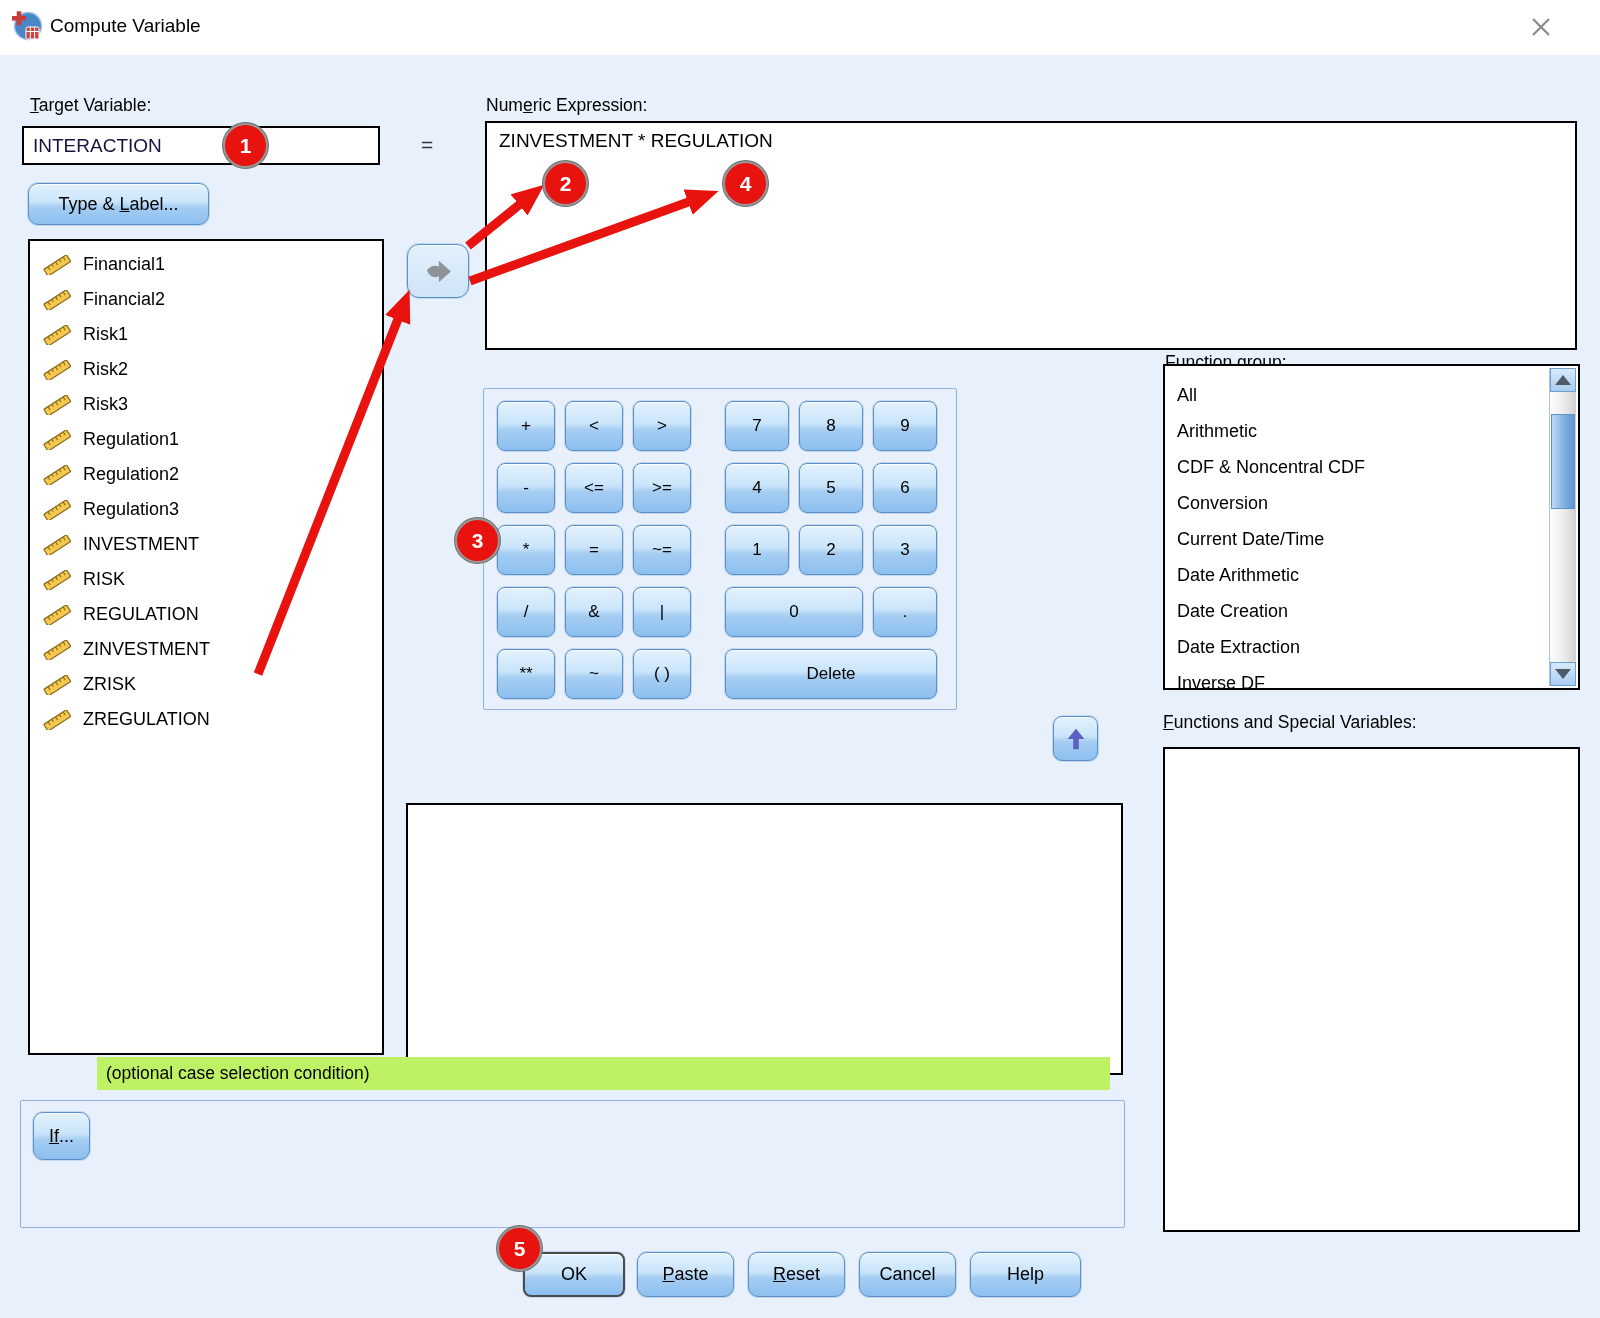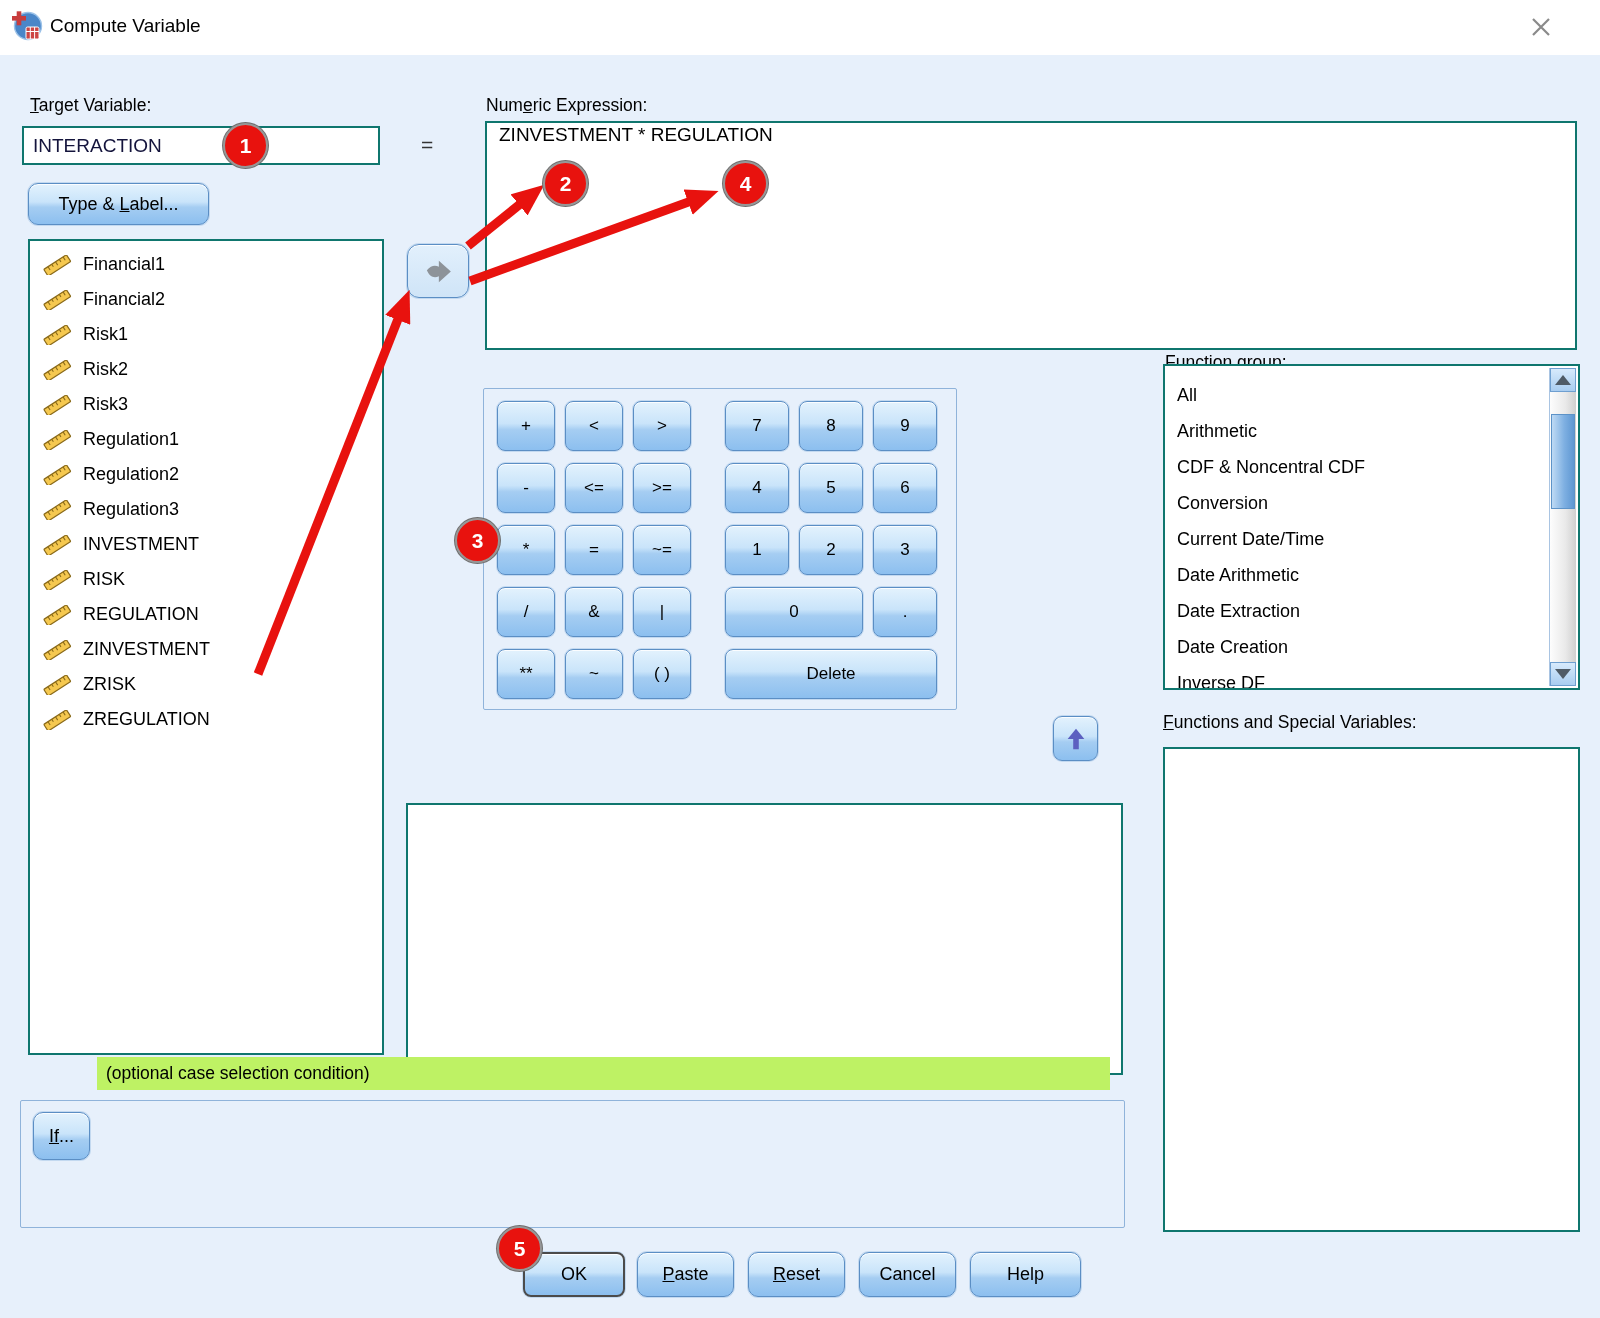--- a/index.html
+++ b/index.html
@@ -5,31 +5,31 @@
   html,body{margin:0;padding:0;background:#cfd8e6;}
   .page{position:relative;width:1600px;height:1318px;background:#e7f0fb;
         font-family:"Liberation Sans",sans-serif;color:#000;overflow:hidden;}
   .titlebar{position:absolute;left:0;top:0;width:1600px;height:55px;background:#ffffff;}
   .title-text{position:absolute;left:50px;top:15px;font-size:19px;color:#000000;}
   .app-icon{position:absolute;left:10px;top:9px;width:34px;height:34px;}
   .close-btn{position:absolute;left:1528px;top:14px;width:26px;height:26px;display:flex;
              align-items:center;justify-content:center;}
   .lbl{position:absolute;font-size:17.5px;white-space:nowrap;}
   .u{text-decoration:underline;}
-  .box{position:absolute;background:#ffffff;border:2px solid #0f766e;box-sizing:border-box;}
+  .box{position:absolute;background:#ffffff;border:2px solid #000000;box-sizing:border-box;}
   .panel{position:absolute;border:1px solid #8fb3da;border-radius:2px;box-sizing:border-box;}
   .btn{display:flex;align-items:center;justify-content:center;font-size:18px;color:#000;
        background:linear-gradient(180deg,#e3f2fd 0%,#c9e4fa 45%,#a5cdf2 58%,#8cbfef 100%);
        border:1px solid #5b8ec4;border-radius:10px;box-sizing:border-box;
        box-shadow:0 0 0 1px #c3d9f0, inset 0 1px 0 rgba(255,255,255,.85);}
   .abs{position:absolute;}
   .input-text{position:absolute;left:22px;top:126px;width:358px;height:39px;padding-left:9px;
               display:flex;align-items:center;font-size:19px;color:#14143c;}
   .expr-box{left:485px;top:121px;width:1092px;height:229px;}
-  .expr-text{padding:1px 12px;font-size:19px;}
+  .expr-text{padding:7px 12px;font-size:19px;}
   .varlist{left:28px;top:239px;width:356px;height:816px;padding-top:6px;overflow:hidden;}
   .vitem{height:35px;display:flex;align-items:center;gap:11px;padding-left:12px;font-size:18px;}
   .ricon{width:30px;height:20px;flex:0 0 auto;}
   .keypad-grid{position:absolute;left:497px;top:401px;display:grid;
                grid-template-columns:58px 58px 58px 14px 64px 64px 64px;
                grid-auto-rows:50px;gap:12px 10px;}
   .key{font-size:17px;border-radius:8px;}
   .g5{grid-column:5;} .g6{grid-column:6;} .g7{grid-column:7;}
   .g56{grid-column:5/7;} .g57{grid-column:5/8;}
   .fglist{left:1163px;top:364px;width:417px;height:326px;padding-top:11px;overflow:hidden;}
@@ -233,22 +233,22 @@
   </div>
 
   <div class="lbl" style="left:1165px;top:352px;"><span>Function </span><span class="u">g</span><span>roup:</span></div>
   <div class="box fglist">
     <div class="fitem">All</div>
     <div class="fitem">Arithmetic</div>
     <div class="fitem">CDF &amp; Noncentral CDF</div>
     <div class="fitem">Conversion</div>
     <div class="fitem">Current Date/Time</div>
     <div class="fitem">Date Arithmetic</div>
+    <div class="fitem">Date Creation</div>
     <div class="fitem">Date Extraction</div>
-    <div class="fitem">Date Creation</div>
     <div class="fitem">Inverse DF</div>
     <div class="scrollbar">
       <div class="sb-track"></div>
       <div class="sb-btn sb-up">
           <div class="tri-up"></div>
         </div>
       <div class="sb-thumb"></div>
       <div class="sb-btn sb-down">
           <div class="tri-down"></div>
         </div>

